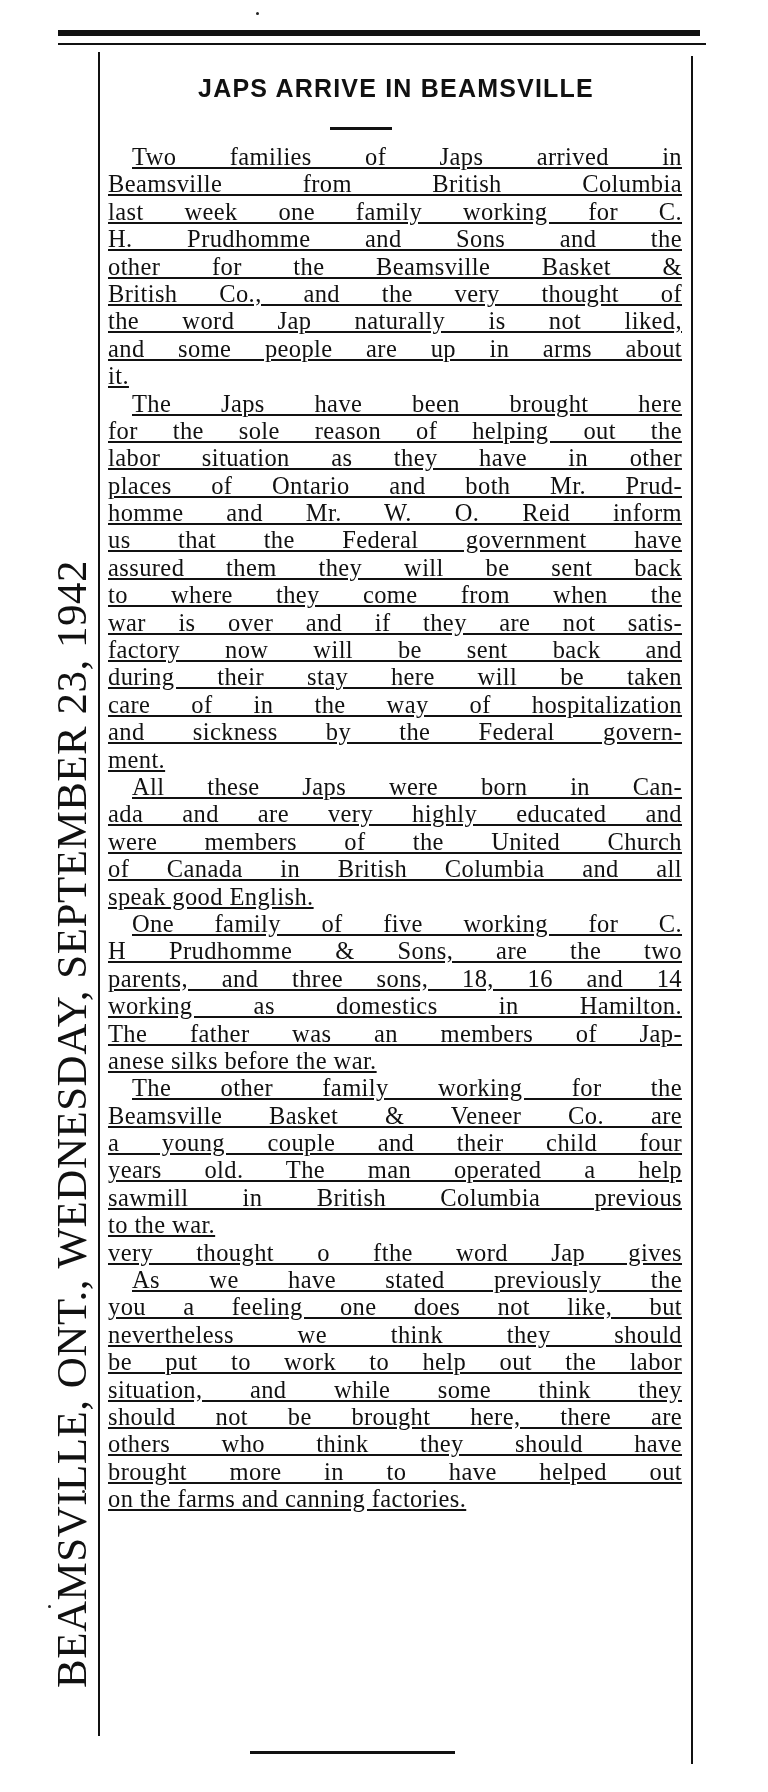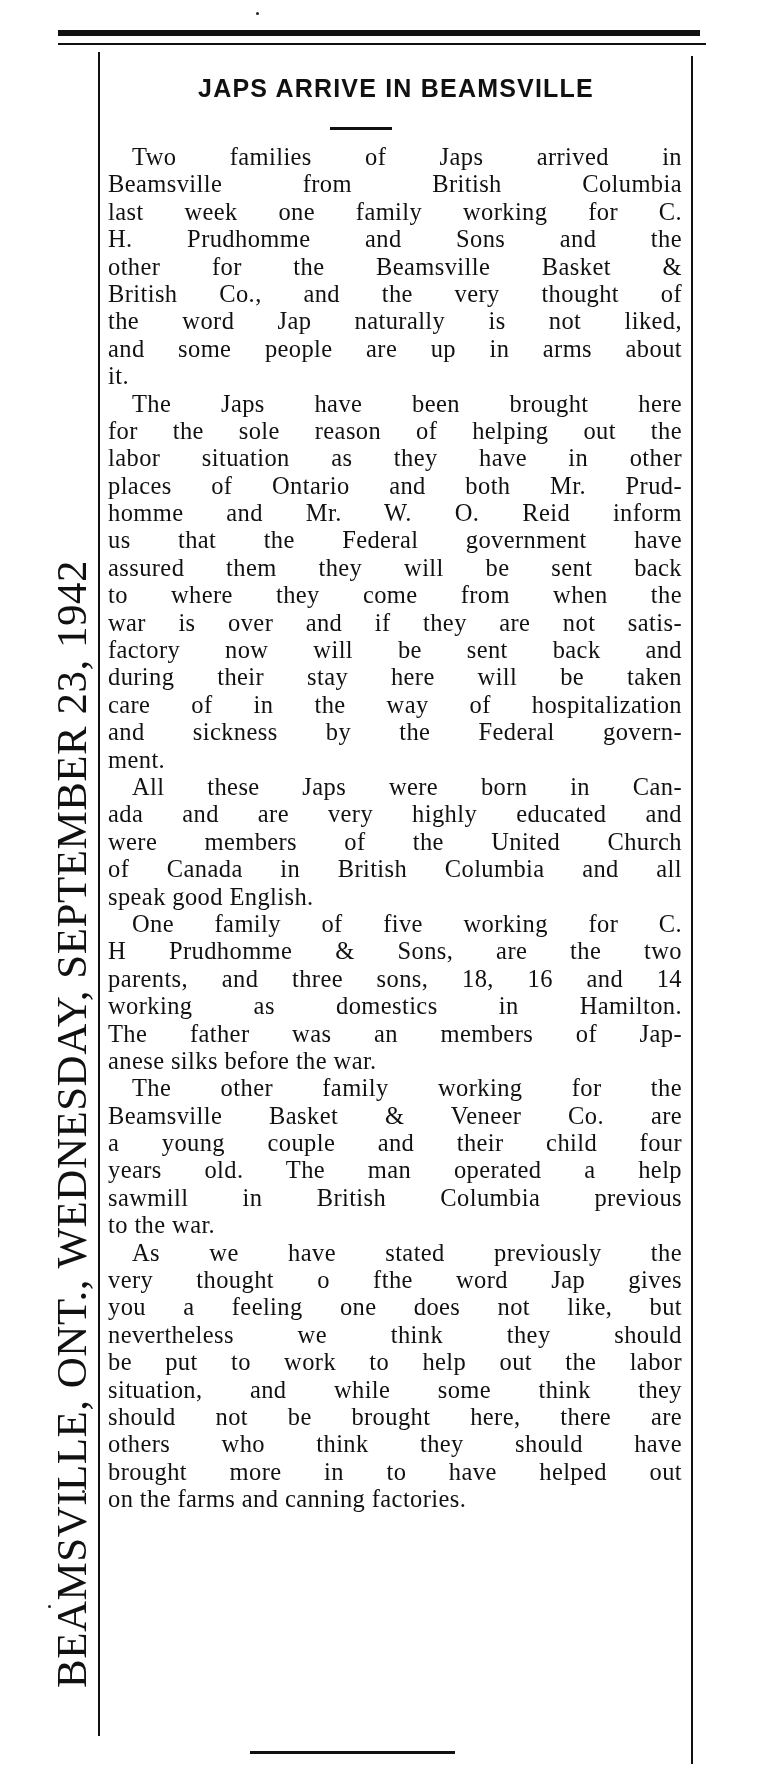--- a/index.html
+++ b/index.html
@@ -21,21 +21,21 @@
       font-family: Liberation Sans, sans-serif; font-weight: bold;
       font-size: 25px; letter-spacing: 1.2px; line-height: 36px; white-space: nowrap;
     }
     .head-rule { position: absolute; left: 330px; top: 127px; width: 62px; height: 3px; background: #111; }
     .article {
       position: absolute; left: 108px; top: 143px; width: 574px;
       font-family: "Liberation Serif", "DejaVu Serif", serif;
       font-size: 24.5px; line-height: 27.4px; letter-spacing: 0.4px;
     }
     .para { margin: 0; }
-    .line { display: block; text-align: justify; text-align-last: justify; white-space: nowrap; height: 27.4px; overflow: visible; }
+    .line { display: block; text-align: justify; text-align-last: justify; white-space: nowrap; height: 27.4px; overflow: visible; text-decoration: underline; }
     .line.last { text-align-last: left; }
     .line.indent { padding-left: 24px; }
     .bottom-rule { position: absolute; left: 250px; top: 1751px; width: 205px; height: 3px; background: #111; }
     .speck { position: absolute; width: 3px; height: 3px; background: #222; border-radius: 50%; }
   </style>
 </head>
 <body>
 
 <div class="rule-top-thick"></div>
 <div class="rule-top-thin"></div>
@@ -92,22 +92,22 @@
   </div>
   <div class="para">
     <span class="line indent">The other family working for the</span>
     <span class="line">Beamsville Basket &amp; Veneer Co. are</span>
     <span class="line">a young couple and their child four</span>
     <span class="line">years old. The man operated a help</span>
     <span class="line">sawmill in British Columbia previous</span>
     <span class="line last">to the war.</span>
   </div>
   <div class="para">
+    <span class="line">very thought o fthe word Jap gives</span>
     <span class="line indent">As we have stated previously the</span>
-    <span class="line">very thought o fthe word Jap gives</span>
     <span class="line">you a feeling one does not like, but</span>
     <span class="line">nevertheless we think they should</span>
     <span class="line">be put to work to help out the labor</span>
     <span class="line">situation, and while some think they</span>
     <span class="line">should not be brought here, there are</span>
     <span class="line">others who think they should have</span>
     <span class="line">brought more in to have helped out</span>
     <span class="line last">on the farms and canning factories.</span>
   </div>
 </div>

